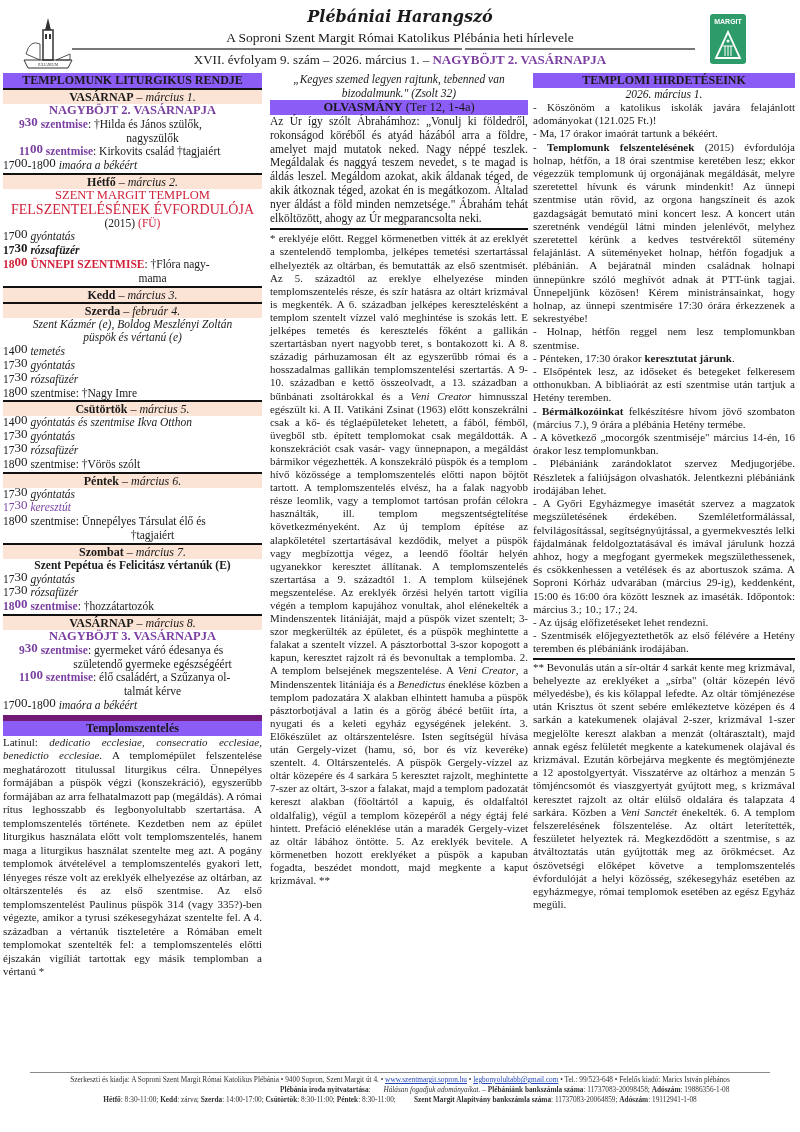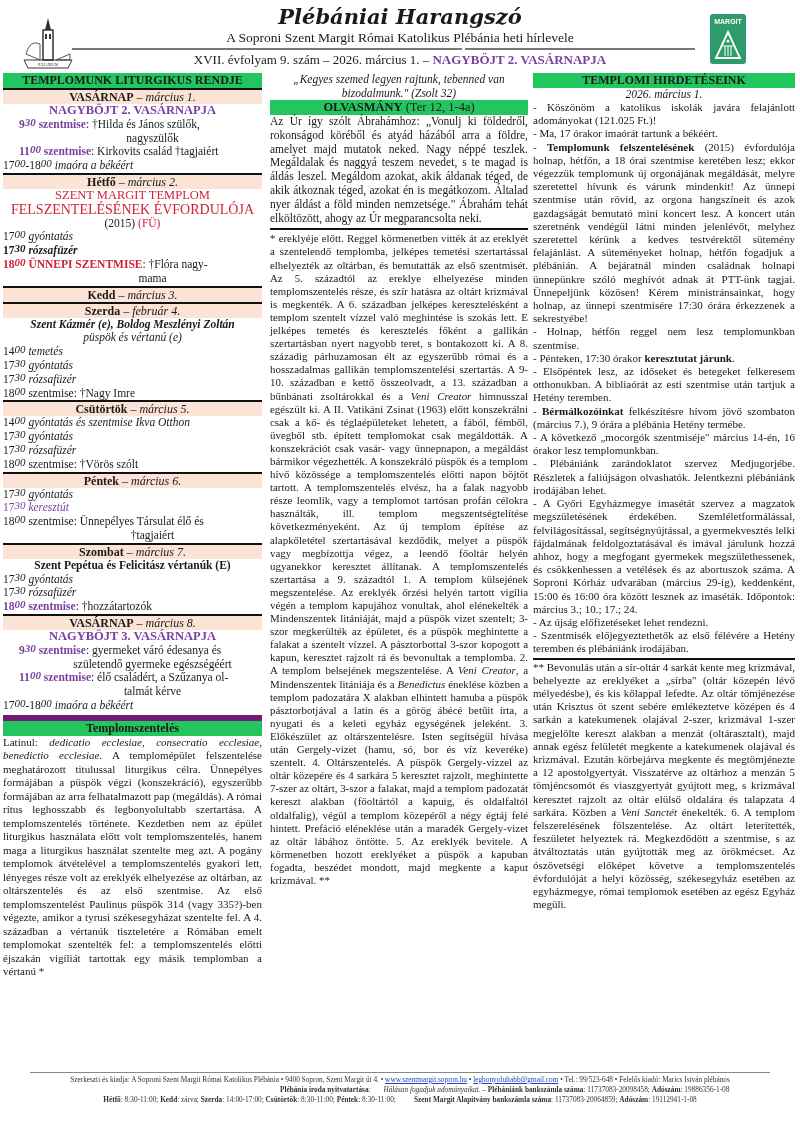--- a/index.html
+++ b/index.html
@@ -2,39 +2,39 @@
 <html><head>
 <meta charset="utf-8">
 <style>
 *{box-sizing:border-box;margin:0;padding:0;}
 html,body{width:800px;height:1132px;background:#fff;overflow:hidden;}
 body{font-family:"Liberation Serif",serif;color:#1a1a1a;font-size:10.6px;line-height:13.3px;position:relative;}
 .header{position:absolute;left:0;top:0;width:800px;height:72px;}
 .logo-left{position:absolute;left:18px;top:14px;width:60px;height:60px;}
 .logo-right{position:absolute;left:710px;top:14px;width:36px;height:50px;background:#2e9b6a;border-radius:3px;}
 .logo-right .t1{position:absolute;top:4px;width:100%;text-align:center;color:#fff;font-family:"Liberation Sans",sans-serif;font-size:7px;font-weight:bold;line-height:8px;}
-.title{position:absolute;left:0;width:800px;top:7px;text-align:center;font-family:"DejaVu Serif",serif;font-style:italic;font-weight:bold;font-size:21px;line-height:20px;}
+.title{position:absolute;left:0;width:800px;top:7px;text-align:center;font-family:"DejaVu Serif",serif;font-style:italic;font-weight:bold;font-size:16px;line-height:20px;}
 .subtitle{position:absolute;left:0;width:800px;top:30px;text-align:center;font-size:13.5px;line-height:15px;}
 .hr-top{position:absolute;left:72px;width:390px;top:48px;height:2px;background:#777;}
 .hr-top2{position:absolute;left:465px;width:230px;top:48px;height:2px;background:#777;}
 .issue{position:absolute;left:0;width:800px;top:52px;text-align:center;font-size:13px;line-height:15px;}
 .issue .hl{color:#7a3fa0;font-weight:bold;}
 .col{position:absolute;top:73px;}
 .c1{left:3px;width:259px;}
 .c2{left:270px;width:258px;}
 .c3{left:533px;width:262px;}
-.secbar{background:#22c55e;text-align:center;font-weight:bold;font-size:12px;line-height:15px;}
+.secbar{background:#8b5cf6;text-align:center;font-weight:bold;font-size:12px;line-height:15px;}
 .dayhead{background:#fbe4d5;text-align:center;font-size:12px;line-height:14px;border-top:2px solid #111;}
 .dayhead b{font-weight:bold;}
 .dayhead i{font-style:italic;}
 .purple{color:#7a3fa0;}
 .red{color:#d0223a;}
 .center{text-align:center;}
 .line{font-size:11.5px;line-height:13.8px;}
-sup{font-size:11px;vertical-align:top;line-height:8px;font-style:italic;}
+sup{font-size:13px;vertical-align:top;line-height:8px;}
 .indent{padding-left:16px;}
 .just{text-align:justify;}
 .sep{border-top:2px solid #111;}
 .quote{text-align:center;font-style:italic;font-size:11.5px;line-height:13.5px;}
 .ann p{text-align:justify;font-size:11px;line-height:13.2px;}
 .footer{position:absolute;left:0;top:1075px;width:800px;text-align:center;font-size:7.3px;line-height:10px;color:#333;}
 .footer-hr{position:absolute;left:30px;width:740px;top:1072px;height:1px;background:#888;}
 .footer a{color:#2244bb;text-decoration:underline;}
 </style>
 </head>
@@ -85,21 +85,21 @@
       <div class="dayhead"><b>Hétfő</b><span> – </span><i>március 2.</i></div>
       <div class="center line red" style="font-size: 12.5px;">SZENT MARGIT TEMPLOM</div>
       <div class="center line red" style="font-size: 14px;">FELSZENTELÉSÉNEK ÉVFORDULÓJA</div>
       <div class="center line"><span>(2015) </span><span class="red">(FÜ)</span></div>
       <div class="line"><span class=""><span>17</span><sup>00</sup></span><span> </span><span class="" style="font-style: italic;">gyóntatás</span></div>
       <div class="line"><span class="" style="font-weight: bold;"><span>17</span><sup>30</sup></span><span> </span><span class="" style="font-style: italic; font-weight: bold;">rózsafüzér</span></div>
       <div class="line"><span class="red" style="font-weight: bold;"><span>18</span><sup>00</sup></span><span> </span><b class="red">ÜNNEPI SZENTMISE</b><span>: †Flóra nagy-</span></div>
       <div class="line center" style="padding-left: 40px;">mama</div>
       <div class="dayhead"><b>Kedd</b><span> – </span><i>március 3.</i></div>
       <div class="dayhead"><b>Szerda</b><span> – </span><i>február 4.</i></div>
-      <div class="center line" style="font-style: italic; font-weight: bold;">Szent Kázmér (e), Boldog Meszlényi Zoltán</div>
+      <div class="center line" style="font-style: italic;">Szent Kázmér (e), Boldog Meszlényi Zoltán</div>
       <div class="center line" style="font-style: italic;">püspök és vértanú (e)</div>
       <div class="line"><span class=""><span>14</span><sup>00</sup></span><span> </span><span class="" style="font-style: italic;">temetés</span></div>
       <div class="line"><span class=""><span>17</span><sup>30</sup></span><span> </span><span class="" style="font-style: italic;">gyóntatás</span></div>
       <div class="line"><span class=""><span>17</span><sup>30</sup></span><span> </span><span class="" style="font-style: italic;">rózsafüzér</span></div>
       <div class="line"><span class=""><span>18</span><sup>00</sup></span><span> </span><span class="">szentmise: †Nagy Imre</span></div>
       <div class="dayhead"><b>Csütörtök</b><span> – </span><i>március 5.</i></div>
       <div class="line"><span class=""><span>14</span><sup>00</sup></span><span> </span><span class="" style="font-style: italic;">gyóntatás és szentmise Ikva Otthon</span></div>
       <div class="line"><span class=""><span>17</span><sup>30</sup></span><span> </span><span class="" style="font-style: italic;">gyóntatás</span></div>
       <div class="line"><span class=""><span>17</span><sup>30</sup></span><span> </span><span class="" style="font-style: italic;">rózsafüzér</span></div>
       <div class="line"><span class=""><span>18</span><sup>00</sup></span><span> </span><span class="">szentmise: †Vörös szólt</span></div>

